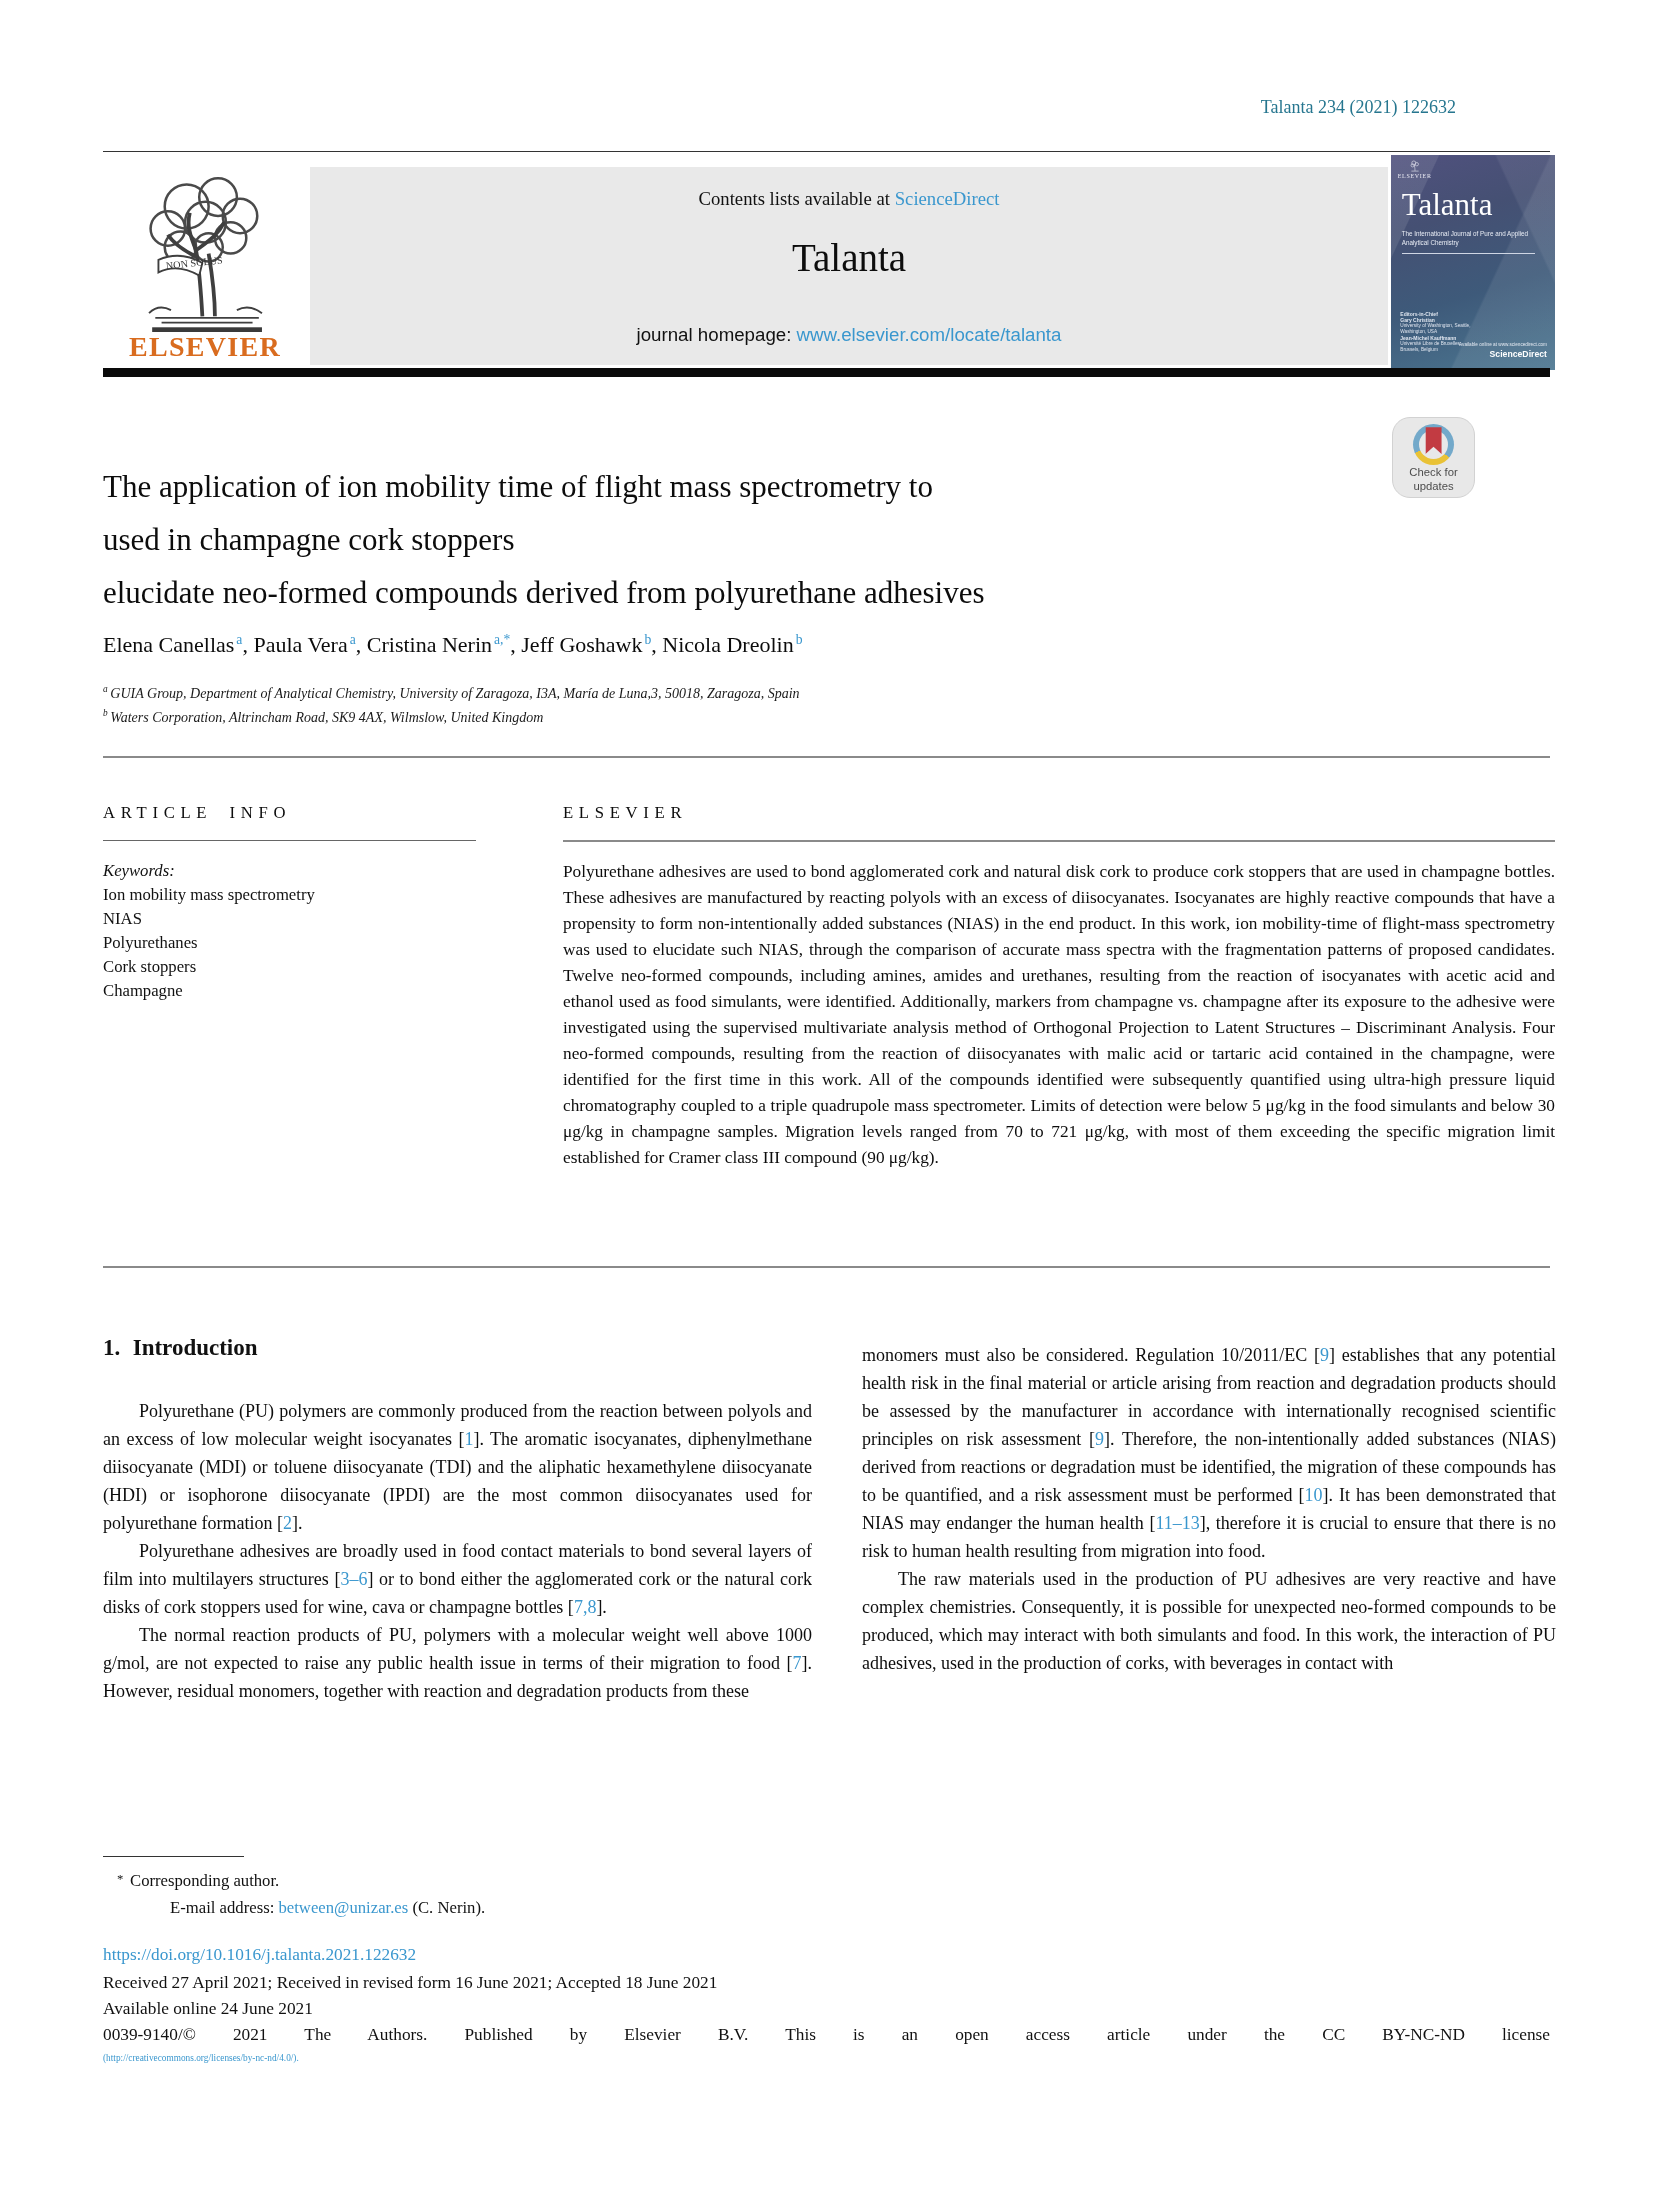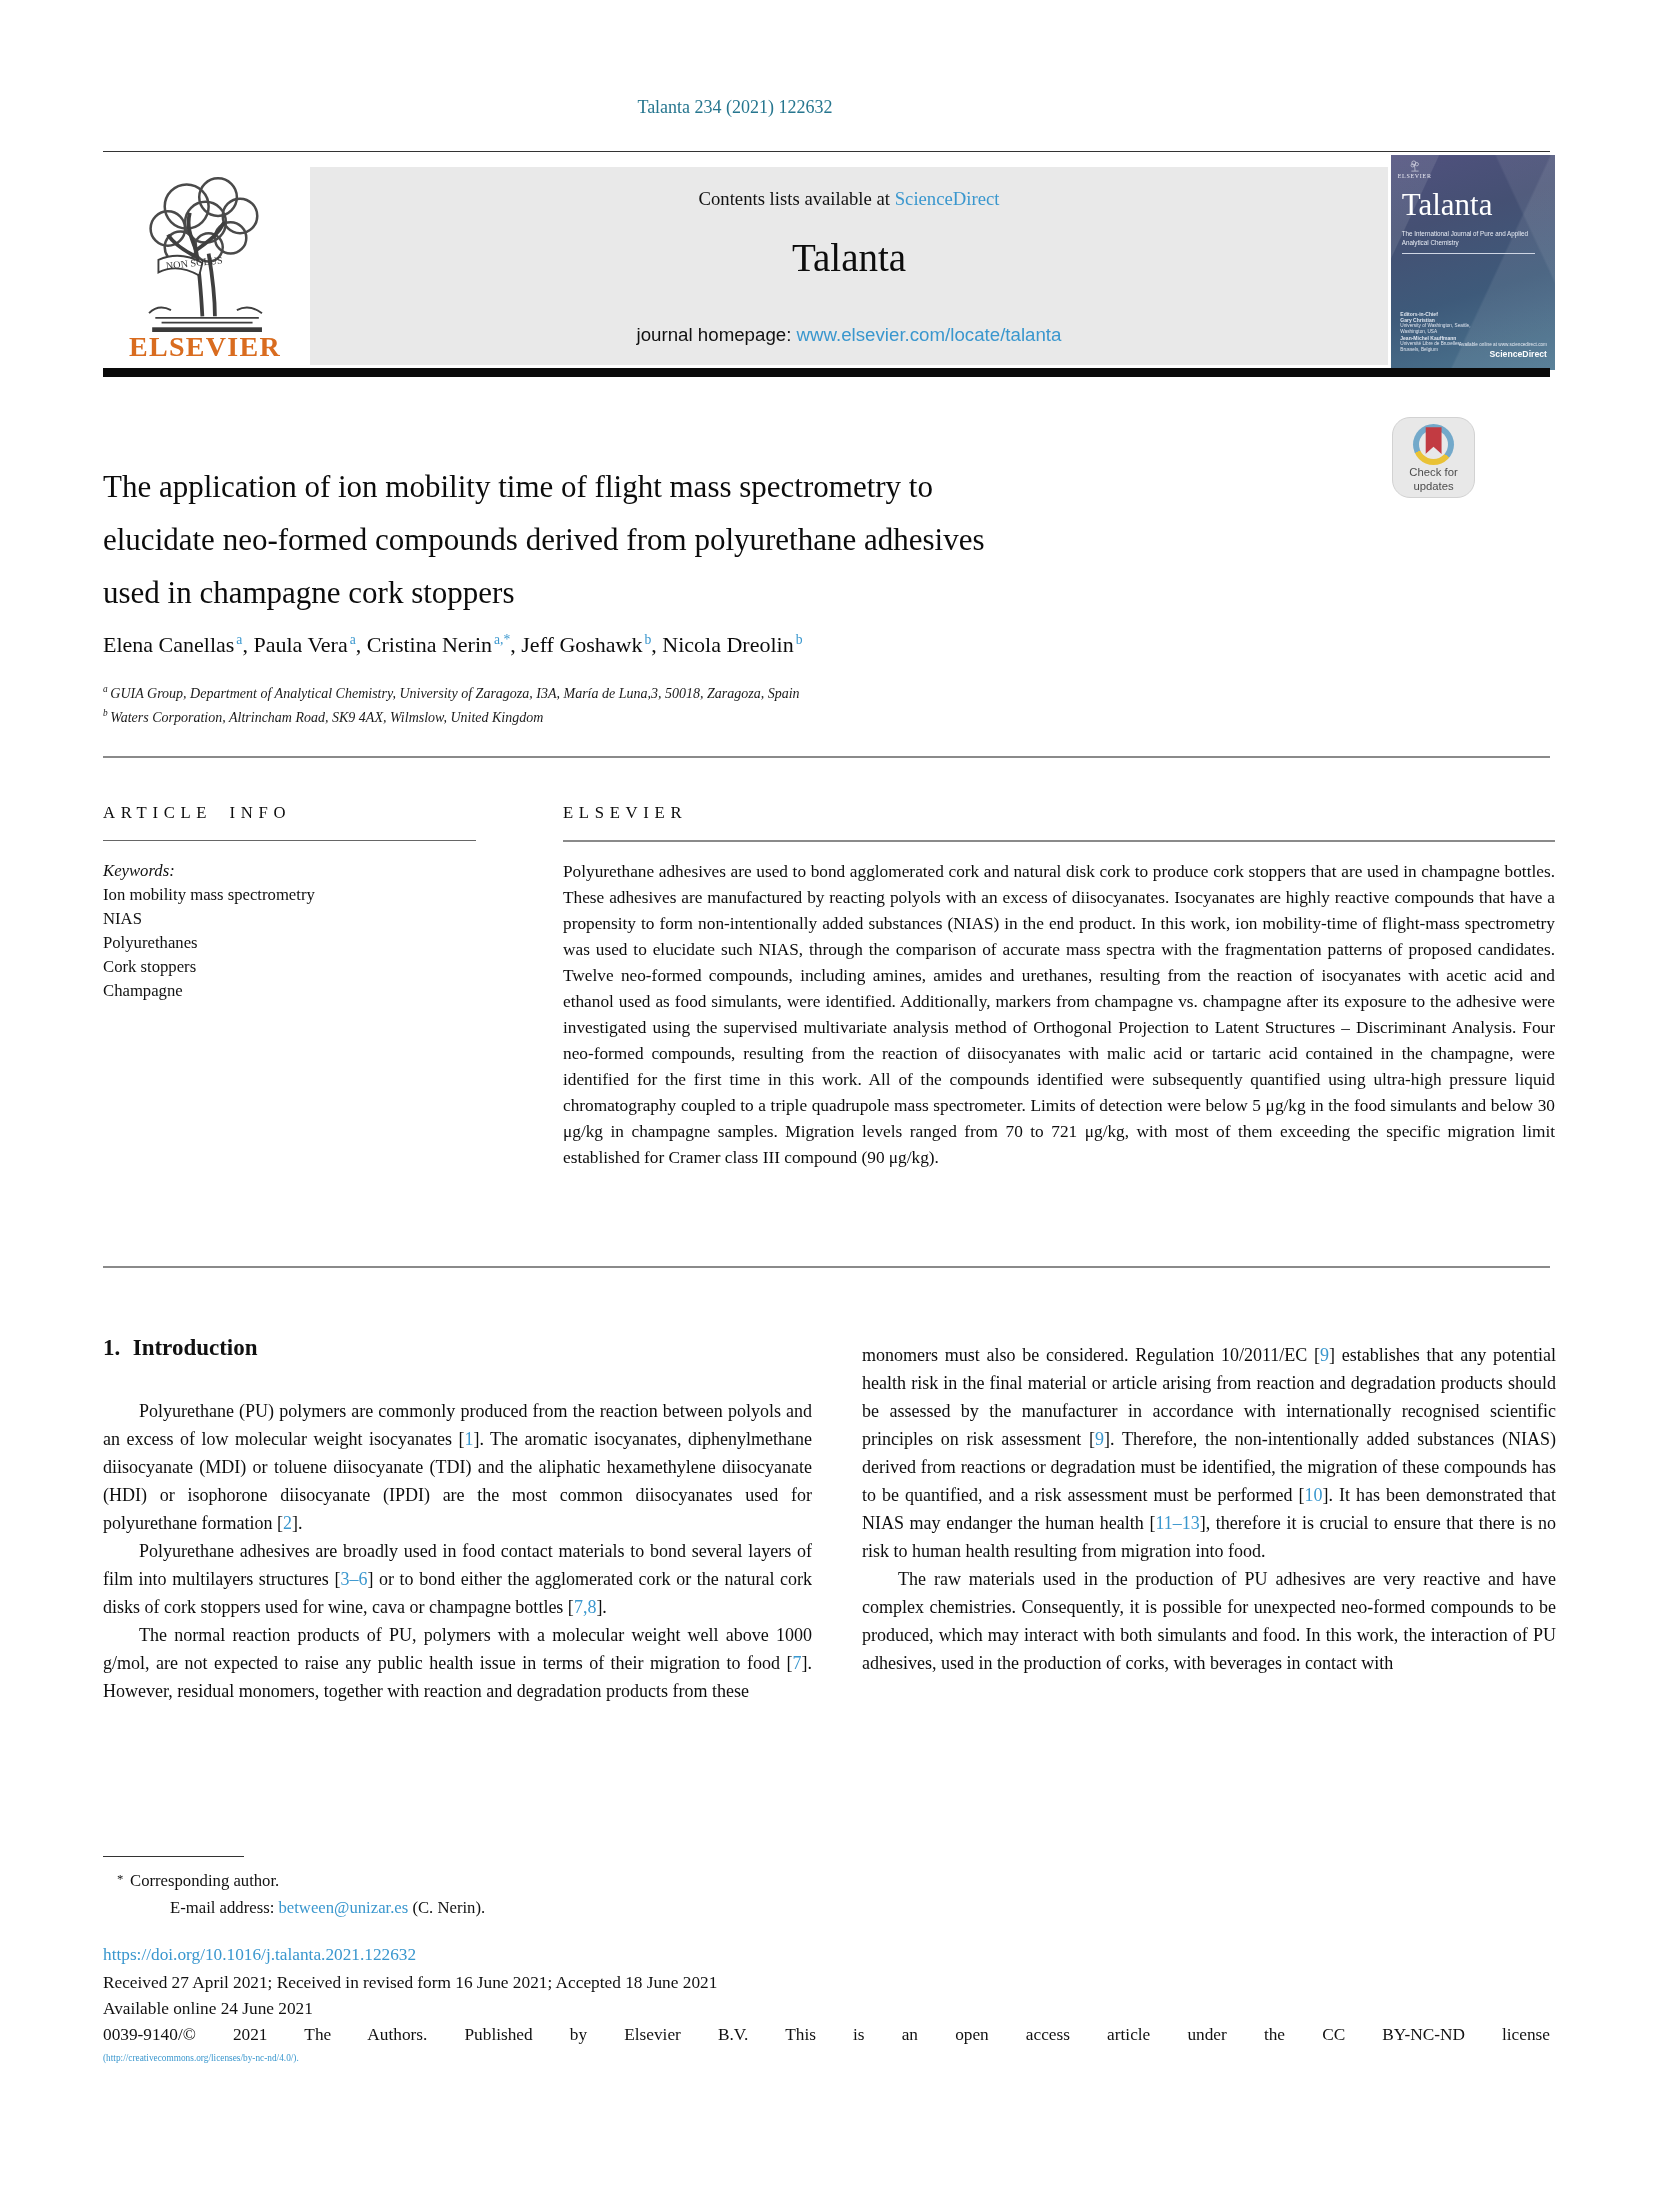--- a/index.html
+++ b/index.html
@@ -2,21 +2,21 @@
 <html style="font-size:10.7px"><head>
 <meta charset="utf-8">
 <style>
   html,body{margin:0;padding:0;background:#888;}
   .page{
     position:relative;width:1654px;height:2205px;background:#ffffff;
     font-family:"Liberation Serif", serif;color:#111;overflow:hidden;
   }
   .abs{position:absolute;}
   
-  .citation{top:97px;left:0;width:1456px;text-align:center;font-size:18px;color:#26768f;padding-left:7px;}
+  .citation{top:97px;left:0;width:1456px;text-align:right;font-size:18px;color:#26768f;}
   .rule{background:#333;height:1.3px;}
   .rule-top{top:151px;left:103px;width:1447px;}
   
   .masthead{top:167px;left:310px;width:1078px;height:198px;background:#e9e9e9;}
   .contents-line{top:188px;left:310px;width:1078px;text-align:center;font-size:18.7px;color:#111;}
   .mast-title{top:235px;left:310px;width:1078px;text-align:center;font-size:39px;color:#0d0d0d;}
   .homepage-line{top:324px;left:310px;width:1078px;text-align:center;font-size:18.7px;
     font-family:"Liberation Sans", sans-serif;color:#111;}
   a.link, .link{color:#3a97ce;text-decoration:none;cursor:pointer;}
   
@@ -168,22 +168,22 @@
 
   <div class="abs badge">
     <div class="badge-ring">
       <div class="badge-bm"></div>
     </div>
     <div class="badge-label">Check for updates</div>
   </div>
 
   <div class="abs title">
     <div>The application of ion mobility time of flight mass spectrometry to</div>
+    <div>used in champagne cork stoppers</div>
     <div>elucidate neo-formed compounds derived from polyurethane adhesives</div>
-    <div>used in champagne cork stoppers</div>
   </div>
   <div class="abs authors"><span>Elena Canellas</span><span class="rt-sup">a</span><span>, Paula Vera</span><span class="rt-sup">a</span><span>, Cristina Nerin</span><span class="rt-sup">a,*</span><span>, Jeff Goshawk</span><span class="rt-sup">b</span><span>, Nicola Dreolin</span><span class="rt-sup">b</span></div>
   <div class="abs affil affil-a"><sup>a</sup><span>GUIA Group, Department of Analytical Chemistry, University of Zaragoza, I3A, María de Luna,3, 50018, Zaragoza, Spain</span></div>
   <div class="abs affil affil-b"><sup>b</sup><span>Waters Corporation, Altrincham Road, SK9 4AX, Wilmslow, United Kingdom</span></div>
 
   <div class="abs rule-mid"></div>
 
   <div class="abs sec-heading info-heading">ARTICLE INFO</div>
   <div class="abs info-rule"></div>
   <div class="abs keywords">

